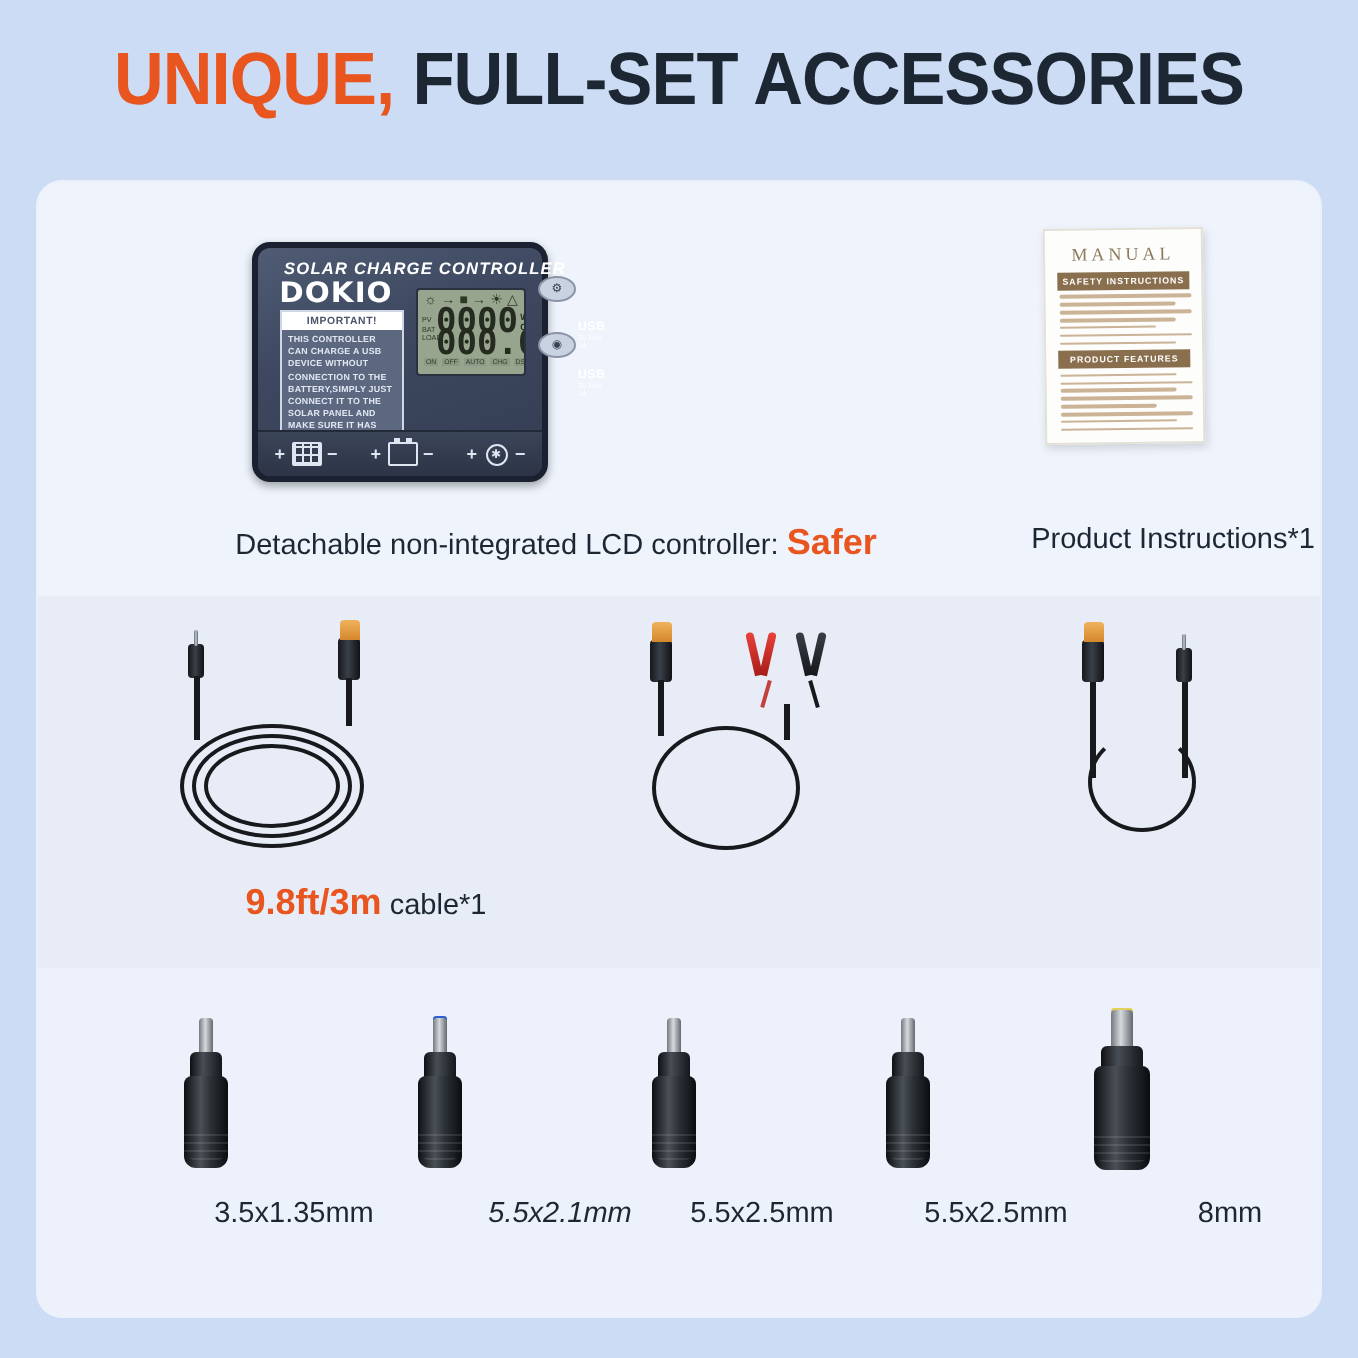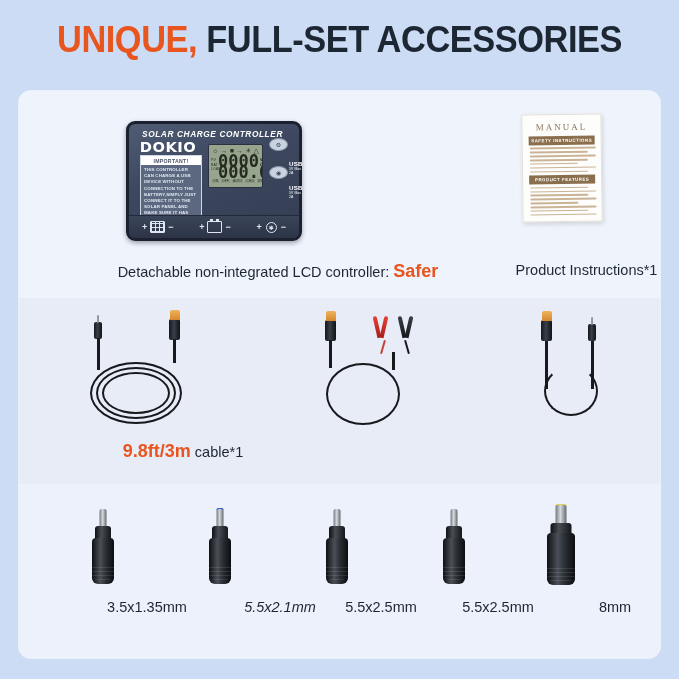--- a/index.html
+++ b/index.html
@@ -45,21 +45,21 @@
     font-size:14.5px;
     white-space:nowrap;
     margin-left:44px;
   }
   .cap .orange{color:#e8551f;font-weight:bold;font-size:18px;}
   .cap .plain{font-weight:normal;}
 
   
   .controller{
     position:absolute;left:107px;top:30px;
-    width:176px;height:120px;
+    width:148px;height:120px;
     background:linear-gradient(160deg,#4f5c74 0%,#3d4860 40%,#333d52 100%);
     border-radius:9px;
     border:3px solid #1b2130;
     box-sizing:border-box;
     box-shadow:0 2px 5px rgba(0,0,0,.35);
   }
   .ctrl-title{
     position:absolute;left:13px;top:5px;
     color:#fff;font-size:8.3px;font-weight:bold;font-style:italic;
     letter-spacing:.6px;white-space:nowrap;

